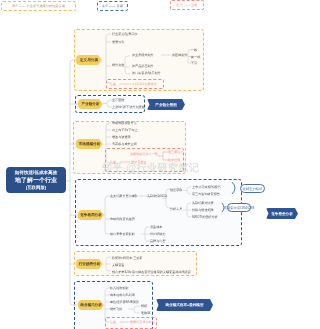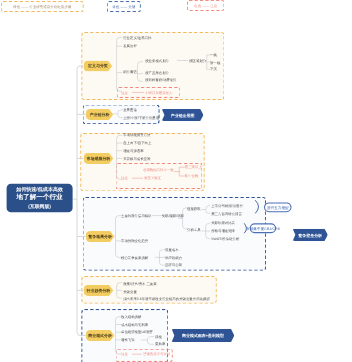--- a/index.html
+++ b/index.html
@@ -131,13 +131,14 @@
 <div class="tx" style="left:112px;top:263px">关键变量</div>
 <div class="tx" style="left:112px;top:270px">找出未来3-5年最可能改变行业格局的关键变量并持续跟踪</div>
 <div class="tx" style="left:110px;top:286px">收入结构拆解</div>
 <div class="tx" style="left:110px;top:293px">成本结构与毛利率</div>
 <div class="tx" style="left:110px;top:300px">单位经济模型UE测算</div>
 <div class="tx" style="left:110px;top:307px">增长飞轮</div>
 <div class="tx" style="left:141px;top:304px">规模</div>
 <div class="tx" style="left:141px;top:311px">复购率</div>
 <div class="tx red" style="left:110px;top:320px">注意</div>
 <div class="tx red" style="left:130px;top:320px">警惕伪需求与补贴</div>
+<div class="wm" style="left:102px;top:161px">知乎 @行业研究笔记</div>
 </div>
 
 </body></html>

